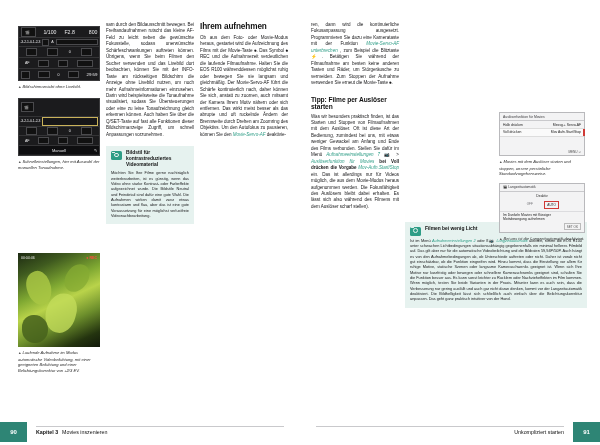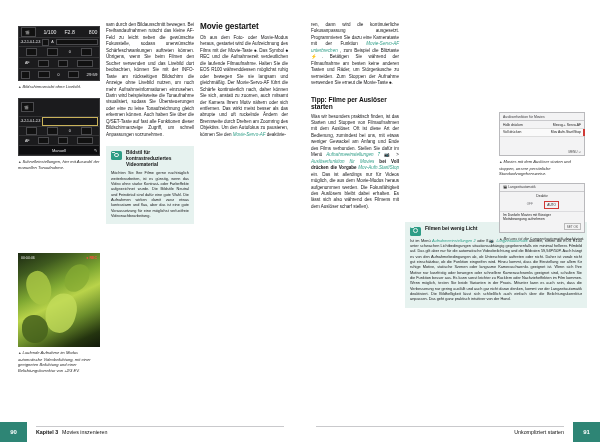--- a/index.html
+++ b/index.html
@@ -204,21 +204,21 @@
         <span class="hdtxt">
           <span>Bildstil für kontrastreduziertes</span><br>
           <span>Videomaterial</span>
         </span>
       </div>
       <div class="tb-body">Möchten Sie Ihre Filme gerne nachträglich weiterbearbeiten, ist es günstig, wenn das Video ohne starke Kontrast- oder Farbeffekte aufgezeichnet wurde. Die Bildstile Neutral und Feindetail sind dafür eine gute Wahl. Die Aufnahmen wirken damit zwar etwas kontrastarm und flau, aber das ist eine gute Voraussetzung für eine möglichst verlustfreie Videonachbearbeitung.</div>
     </div>
   </div>
 
   <div id="right-col-b">
-    <h2 class="sec">Movie gestartet</h2>
+    <h2 class="sec">Ihrem aufnehmen</h2>
     <div class="body-text">
       <span>Ob aus dem Foto- oder Movie-Modus heraus, gestartet wird die Aufzeichnung des Films mit der Movie-Taste ⏺. Das Symbol ⏺ REC und die Aufnahmezeit verdeutlichen die laufende Filmaufnahme. Halten Sie die EOS R100 währenddessen möglichst ruhig oder bewegen Sie sie langsam und gleichmäßig. Der Movie-Servo-AF führt die Schärfe kontinuierlich nach, daher können Sie sich, anstatt zu zoomen, auch mitsamt der Kamera Ihrem Motiv nähern oder sich entfernen. Das wirkt meist besser als das abrupte und oft ruckelnde Ändern der Brennweite durch Drehen am Zoomring des Objektivs. Um den Autofokus zu pausieren, können Sie den</span>
       <span class="grn">Movie-Servo-AF</span>
       <span>deaktivie-</span>
     </div>
   </div>
 
   <div style="position:absolute;left:18px;top:253px;width:82px;">
     <div class="imgph" style="width:82px;height:94px;position:relative;overflow:hidden;
                 background:linear-gradient(155deg,#1d2a12 0%,#3f5a1f 18%,#7fa832 38%,#b9d34a 52%,#6d8f2c 70%,#24340f 88%,#11180a 100%);">

